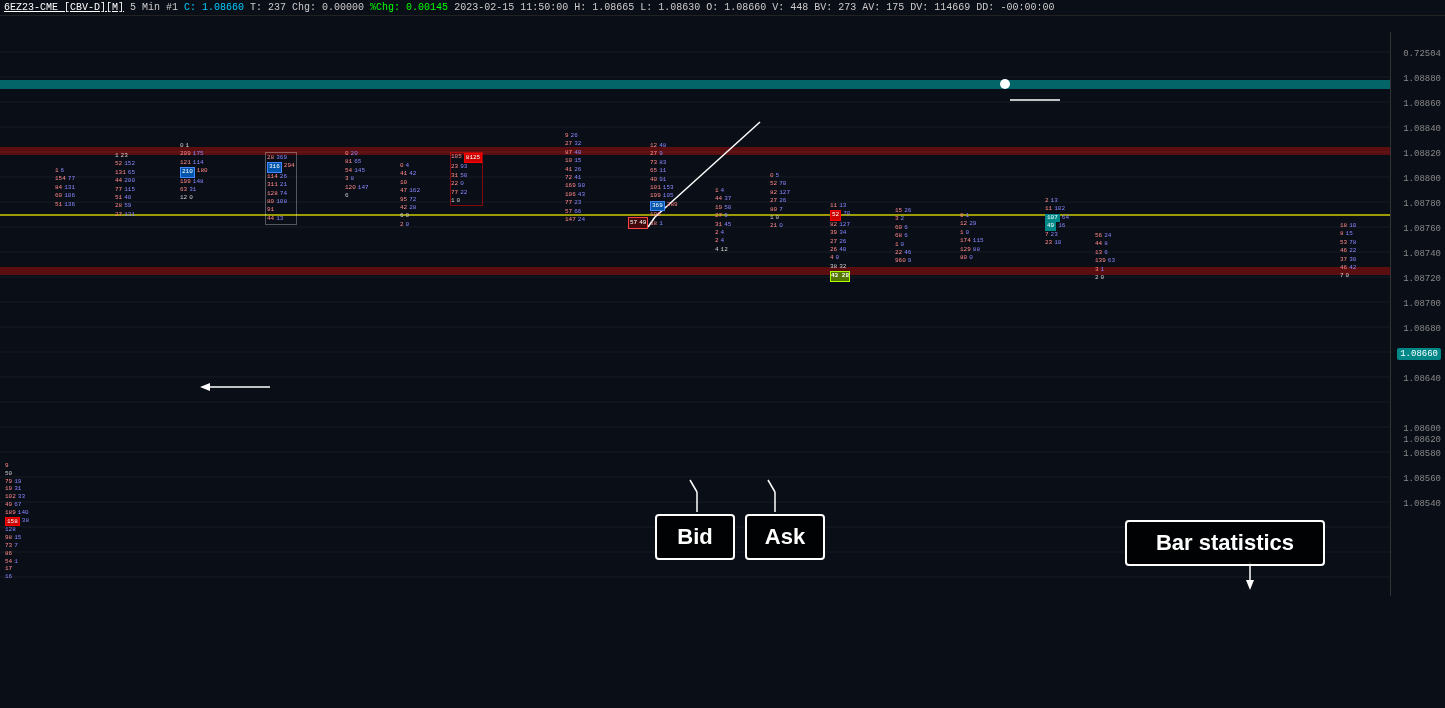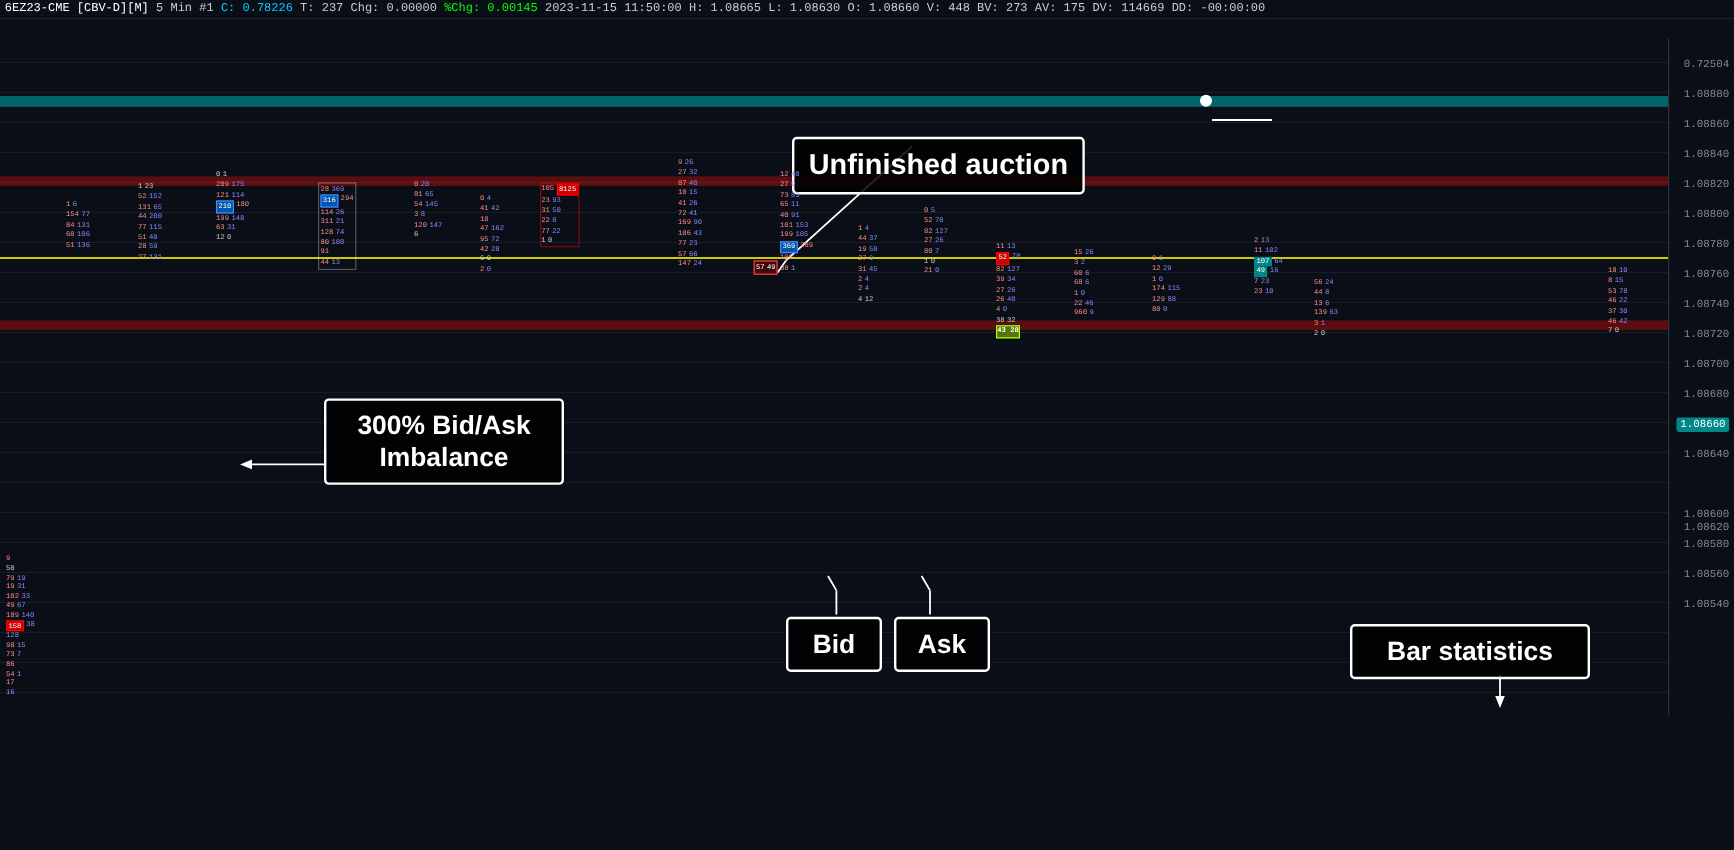--- a/index.html
+++ b/index.html
@@ -79,28 +79,28 @@
       background: #008888;
       color: white;
       padding: 1px 3px;
       border-radius: 2px;
     }
   </style>
 </head>
 <body>
 
 <div id="top-bar">
-  <span style="color:#fff;">6EZ23-CME [CBV-D][M]</span>
+  <span style="color:#fff;text-decoration:underline;">6EZ23-CME [CBV-D][M]</span>
   <span>5 Min</span>
   <span>#1</span>
-  <span style="color:#00ccff;">C: 0.78226</span>
+  <span style="color:#00ccff;">C: 1.08660</span>
   <span>T: 237</span>
   <span>Chg: 0.00000</span>
   <span style="color:#00ff00;">%Chg: 0.00145</span>
-  <span>2023-11-15 11:50:00 H:</span>
+  <span>2023-02-15 11:50:00 H:</span>
   <span>1.08665</span>
   <span>L:</span>
   <span>1.08630</span>
   <span>O:</span>
   <span>1.08660</span>
   <span>V:</span>
   <span>448</span>
   <span>BV:</span>
   <span>273</span>
   <span>AV:</span>
@@ -210,28 +210,22 @@
       <div style="display:flex;gap:2px;">
           <span style="color:#f88;">54</span>
           <span style="color:#88f;">1</span>
         </div>
       <div style="color:#f88;">17</div>
         <div style="color:#88f;">16</div>
     </div>
 
     <div style="position:absolute; left:0; top:0; bottom:0; width:5px;"></div>
 
-    <div class="annotation-box" style="left:660px; top:82px; font-size:24px; font-weight:900; min-width:200px;">
-      <span>Unfinished auction</span>
-    </div>
-
-
-    <div class="annotation-box" style="left:270px; top:300px; font-size:22px; font-weight:900; min-width:200px;">
-      300% Bid/Ask<br>Imbalance
-    </div>
+
+
 
     <div class="annotation-box" style="left:655px; top:482px; font-size:22px; font-weight:900; min-width:80px;">
       <span>Bid</span>
     </div>
 
     <div class="annotation-box" style="left:745px; top:482px; font-size:22px; font-weight:900; min-width:80px;">
       <span>Ask</span>
     </div>
 
     <div class="annotation-box" style="left:1125px; top:488px; font-size:22px; font-weight:900; min-width:200px;">

